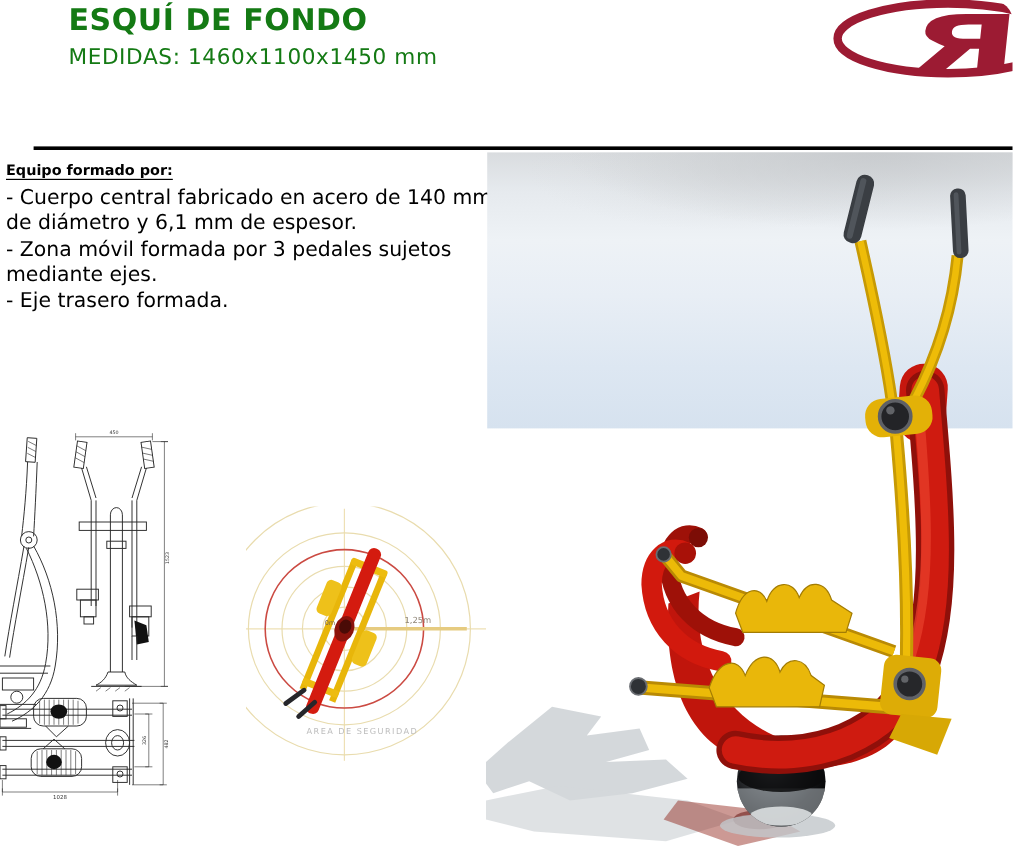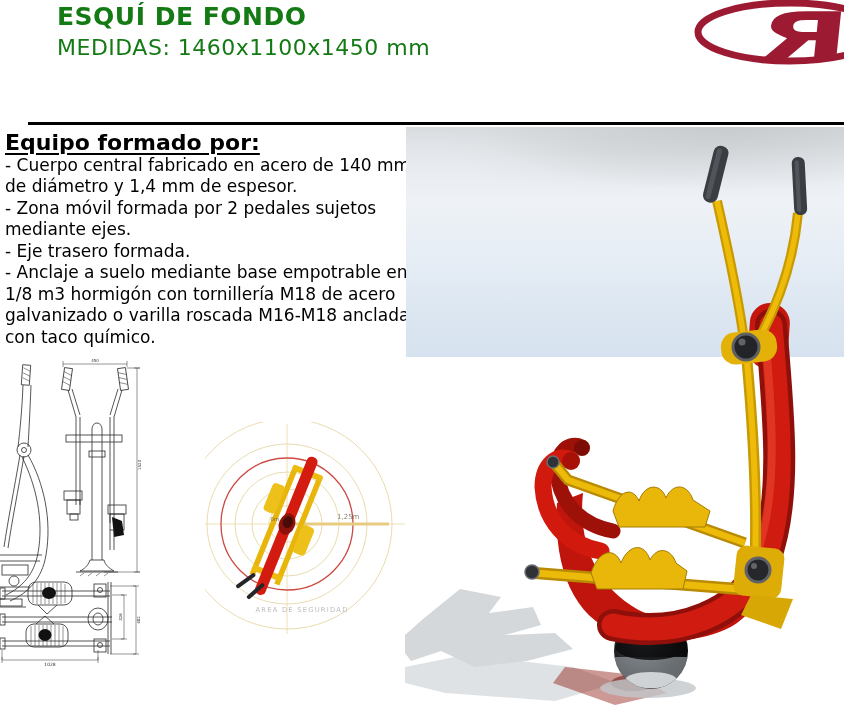--- a/index.html
+++ b/index.html
@@ -1,31 +1,31 @@
 <!DOCTYPE html>
 <html><head>
 <meta charset="utf-8">
 <style>
   html,body{margin:0;padding:0;background:#fff;}
   .page{position:relative;width:844px;height:706px;background:#ffffff;overflow:hidden;
-        font-family:"DejaVu Sans",sans-serif;}
+        font-family:"DejaVu Sans",sans-serif;border-radius:18px;}
 
   
   .hdr{position:absolute;left:57px;top:2px;color:#147a14;}
   .hdr .t1,.hdr .t2{font-size:25px;font-weight:bold;line-height:30px;letter-spacing:.5px;}
-  .hdr .t3{font-size:22px;font-weight:normal;line-height:31px;letter-spacing:.5px;}
+  .hdr .t3{font-size:18px;font-weight:normal;line-height:31px;letter-spacing:.5px;}
 
   .logo{position:absolute;top:0;right:0;}
 
   .rule{position:absolute;left:28px;top:122px;width:816px;height:3px;background:#000;}
 
   
   .spec{position:absolute;left:5px;top:132px;width:408px;color:#000;
         font-size:17px;line-height:21.5px;}
-  .spec .heading{font-size:22px;font-weight:bold;text-decoration:underline;
+  .spec .heading{font-size:12px;font-weight:bold;text-decoration:underline;
         text-underline-offset:3px;margin-bottom:1px;}
 
   
   .sky{position:absolute;left:406px;top:127px;width:438px;height:230px;
        background:linear-gradient(180deg,#d9dcdf 0%,#e6eaee 14%,#eef2f6 32%,
                   #e8eef5 52%,#dde7f2 78%,#d6e2ef 100%);}
   .sky::after{content:"";position:absolute;inset:0;
        background:radial-gradient(95% 45% at 74% 0%, rgba(198,201,204,.85), rgba(198,201,204,0) 62%),
                   radial-gradient(55% 32% at 46% 6%, rgba(214,217,219,.55), rgba(214,217,219,0) 70%);}
 
@@ -50,24 +50,23 @@
 
   <svg class="logo" width="150" height="68" viewBox="0 0 150 68">
     <ellipse cx="96" cy="32" rx="92" ry="29" fill="none" stroke="#9c1b33" stroke-width="7"></ellipse>
     <text transform="translate(62,58) skewX(-6) scale(1.85,1)" font-size="64" font-weight="bold" fill="#9c1b33">Я</text>
   </svg>
 
   <div class="rule"></div>
 
   <div class="spec">
     <div class="heading">Equipo formado por:</div>
-    <div class="item">- Cuerpo central fabricado en acero de 140 mm de diámetro y 1,4 mm de espesor.</div>
-    <div class="item">- Zona móvil formada por 2 pedales sujetos mediante ejes.</div>
+    <div class="item">- Cuerpo central fabricado en acero de 140 mm de diámetro y 6,1 mm de espesor.</div>
+    <div class="item">- Zona móvil formada por 3 pedales sujetos mediante ejes.</div>
     <div class="item">- Eje trasero formada.</div>
-    <div class="item">- Anclaje a suelo mediante base empotrable en 1/8 m3 hormigón con tornillería M18 de acero galvanizado o varilla roscada M16-M18 anclada con taco químico.</div>
   </div>
 
   <div class="sky"></div>
 
   <svg class="render" width="439" height="579" viewBox="0 0 439 579">
     <defs>
       <radialGradient id="sph" cx="40%" cy="32%" r="75%">
         <stop offset="0%" stop-color="#7b7f86"></stop>
           <stop offset="35%" stop-color="#3a3d41"></stop>
         <stop offset="70%" stop-color="#101113"></stop>

